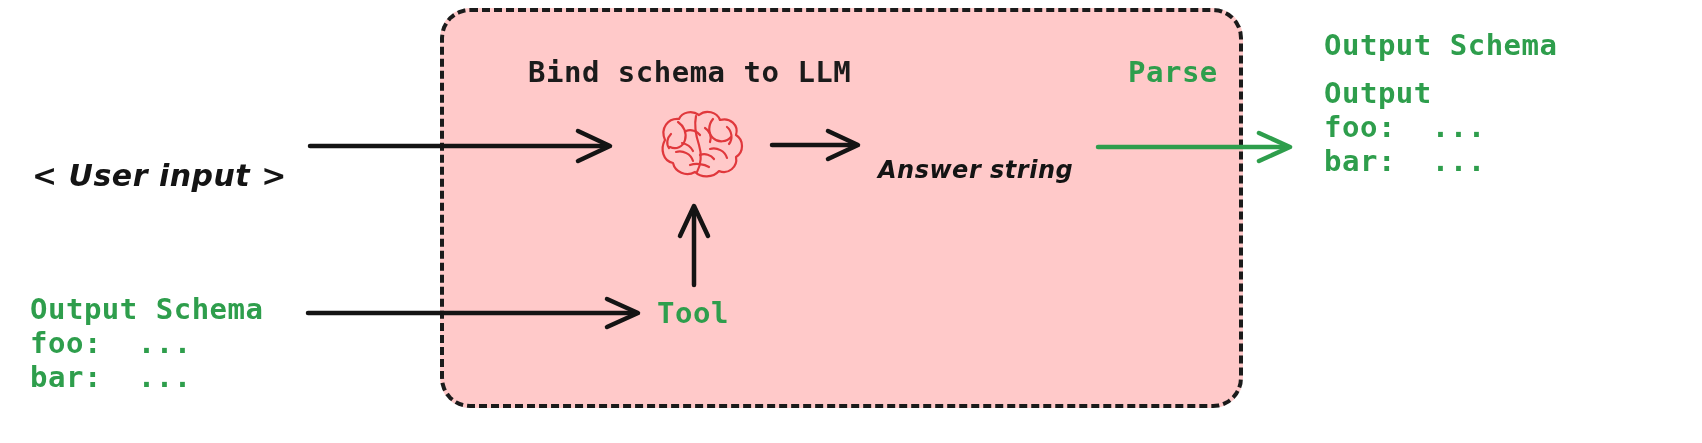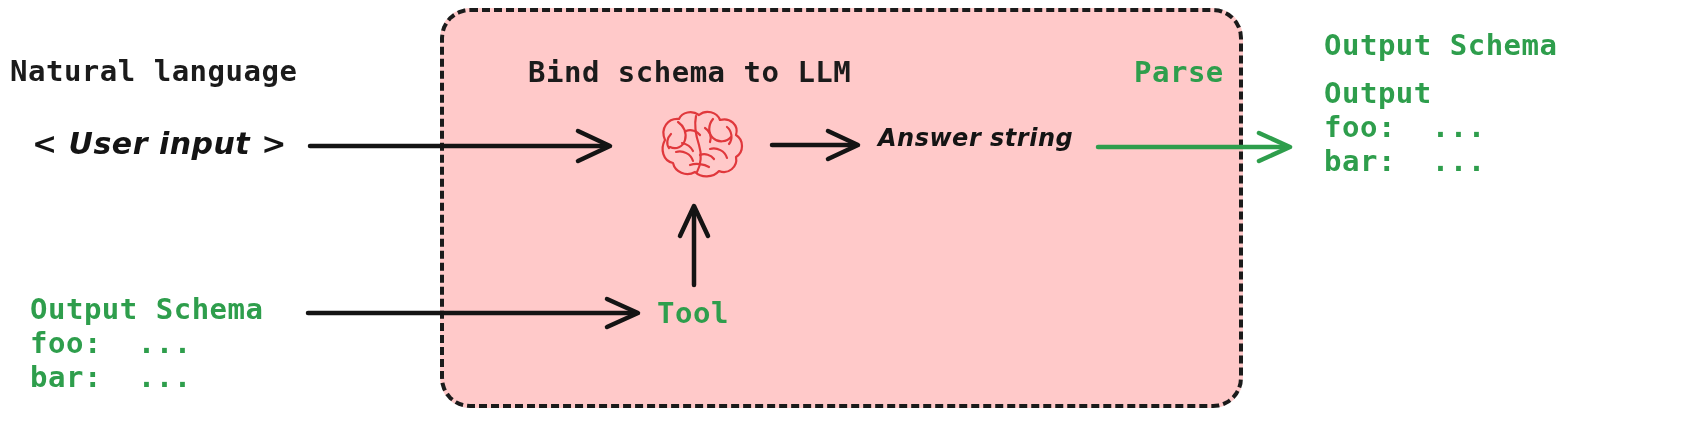--- a/index.html
+++ b/index.html
@@ -30,20 +30,21 @@
     letter-spacing: 0.5px;
     white-space: pre;
   }
   .hand {
     font-family: "DejaVu Sans", sans-serif;
     font-weight: 700;
     font-style: italic;
     color: #141414;
     white-space: pre;
     letter-spacing: 0.5px;
+    margin-top: 32px;
   }
   .green {
     color: #2e9e4c;
   }
 
   
   #llm-box {
     position: absolute;
     left: 440px;
     top: 8px;
@@ -80,21 +81,20 @@
     left: 528px;
     top: 55px;
     font-size: 29px;
     text-align: right;
   }
   #parse-label {
     position: absolute;
     left: 1128px;
     top: 55px;
     font-size: 29px;
-    margin-left: 6px;
   }
   #answer-string-label {
     position: absolute;
     left: 878px;
     top: 124px;
     font-size: 24px;
   }
   #tool-label {
     position: absolute;
     left: 657px;
@@ -122,21 +122,20 @@
     pointer-events: none;
   }
 </style>
 </head>
 <body>
 
 <div class="stage">
 
   <div id="llm-box"></div>
 
-  <div class="mono" id="natural-language-label">Natural language</div>
 
   <div class="hand" id="user-input-label">&lt; User input &gt;</div>
 
   <div id="left-schema-block">
     <div class="mono green">Output Schema</div>
     <div class="mono green">foo:  ...</div>
     <div class="mono green">bar:  ...</div>
   </div>
 
   <div class="mono" id="bind-schema-label">Bind schema to LLM</div>

